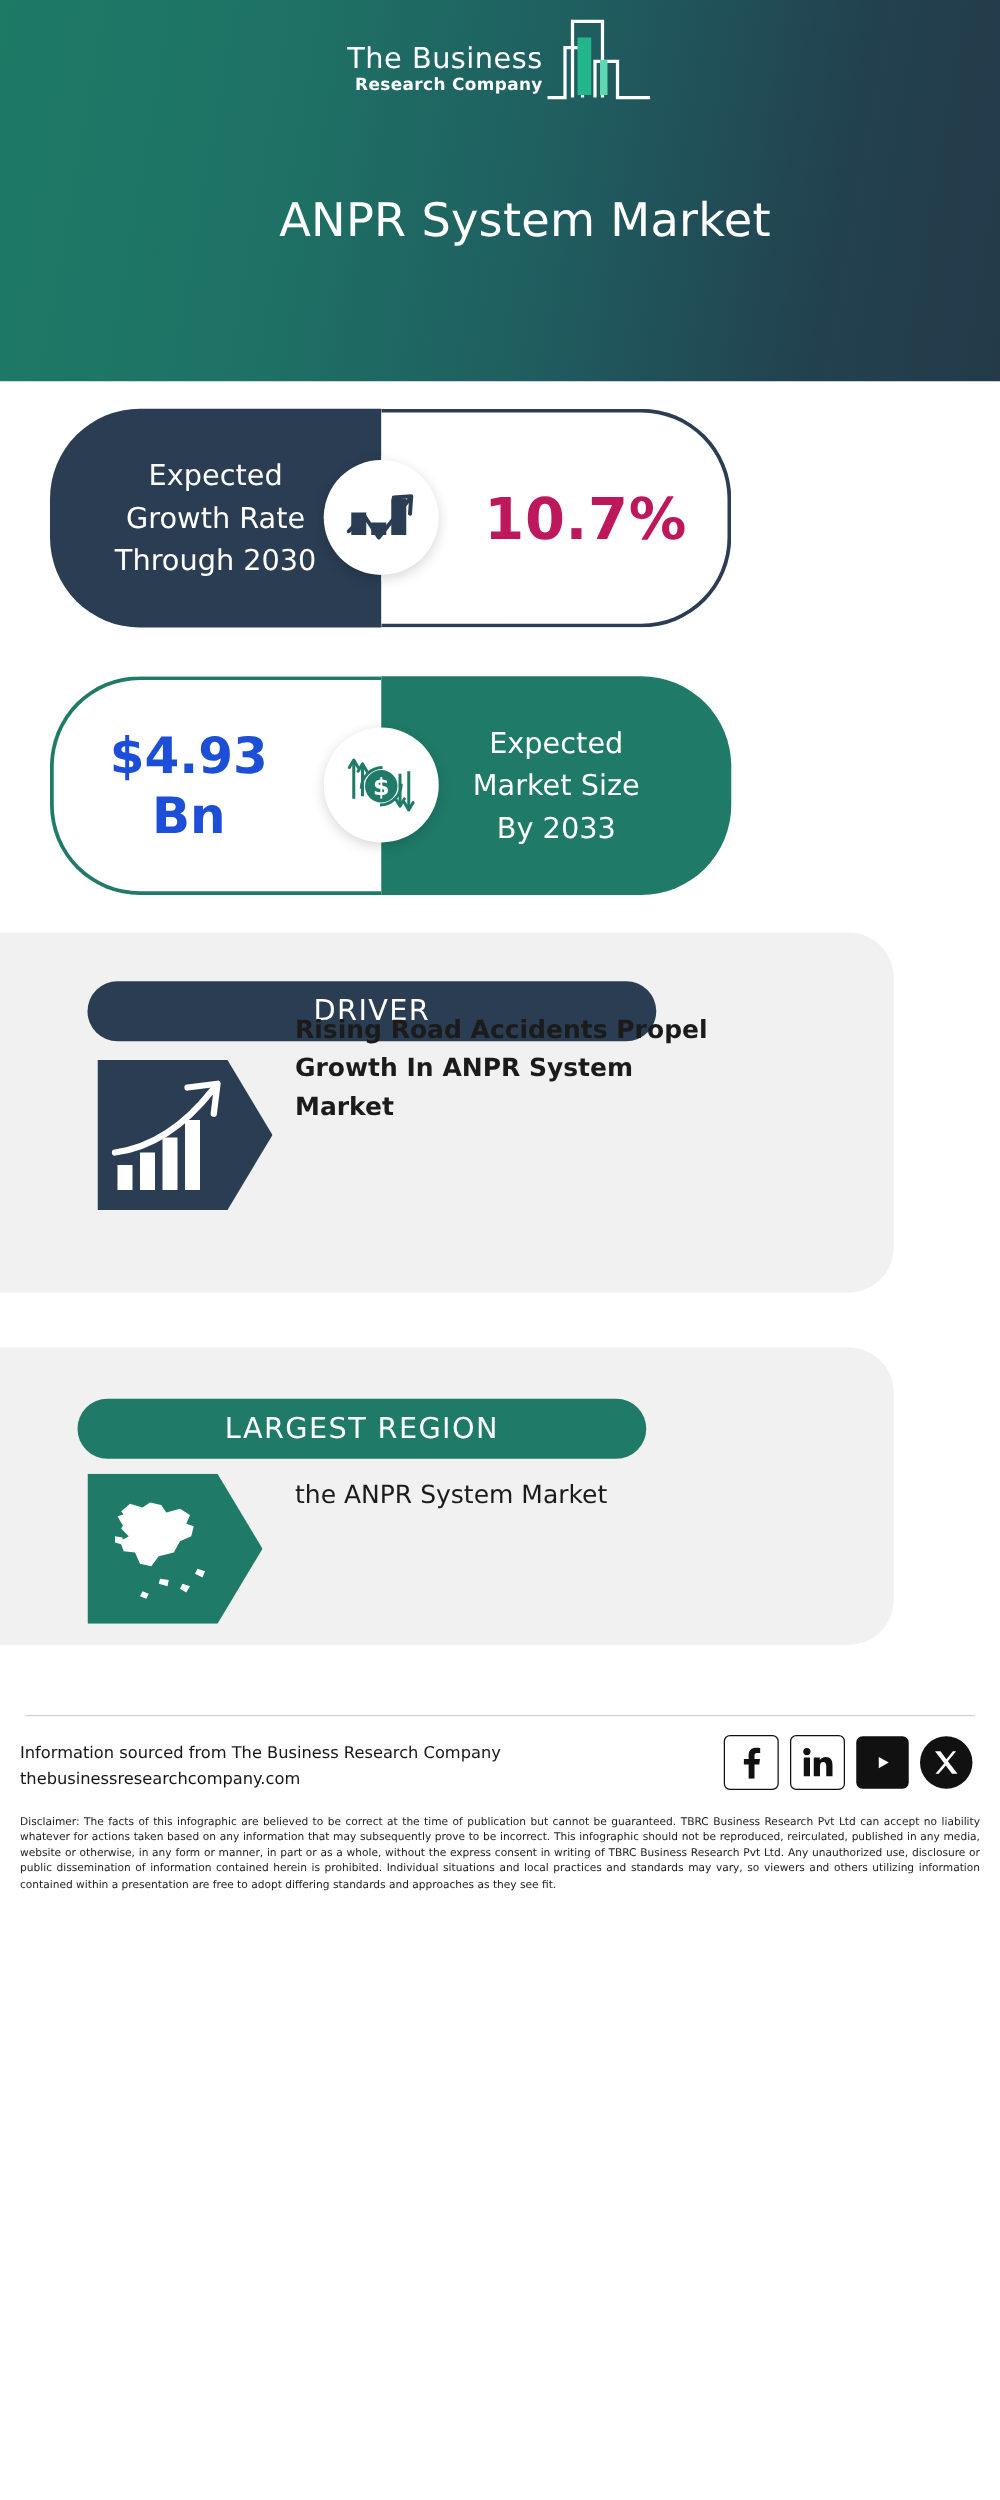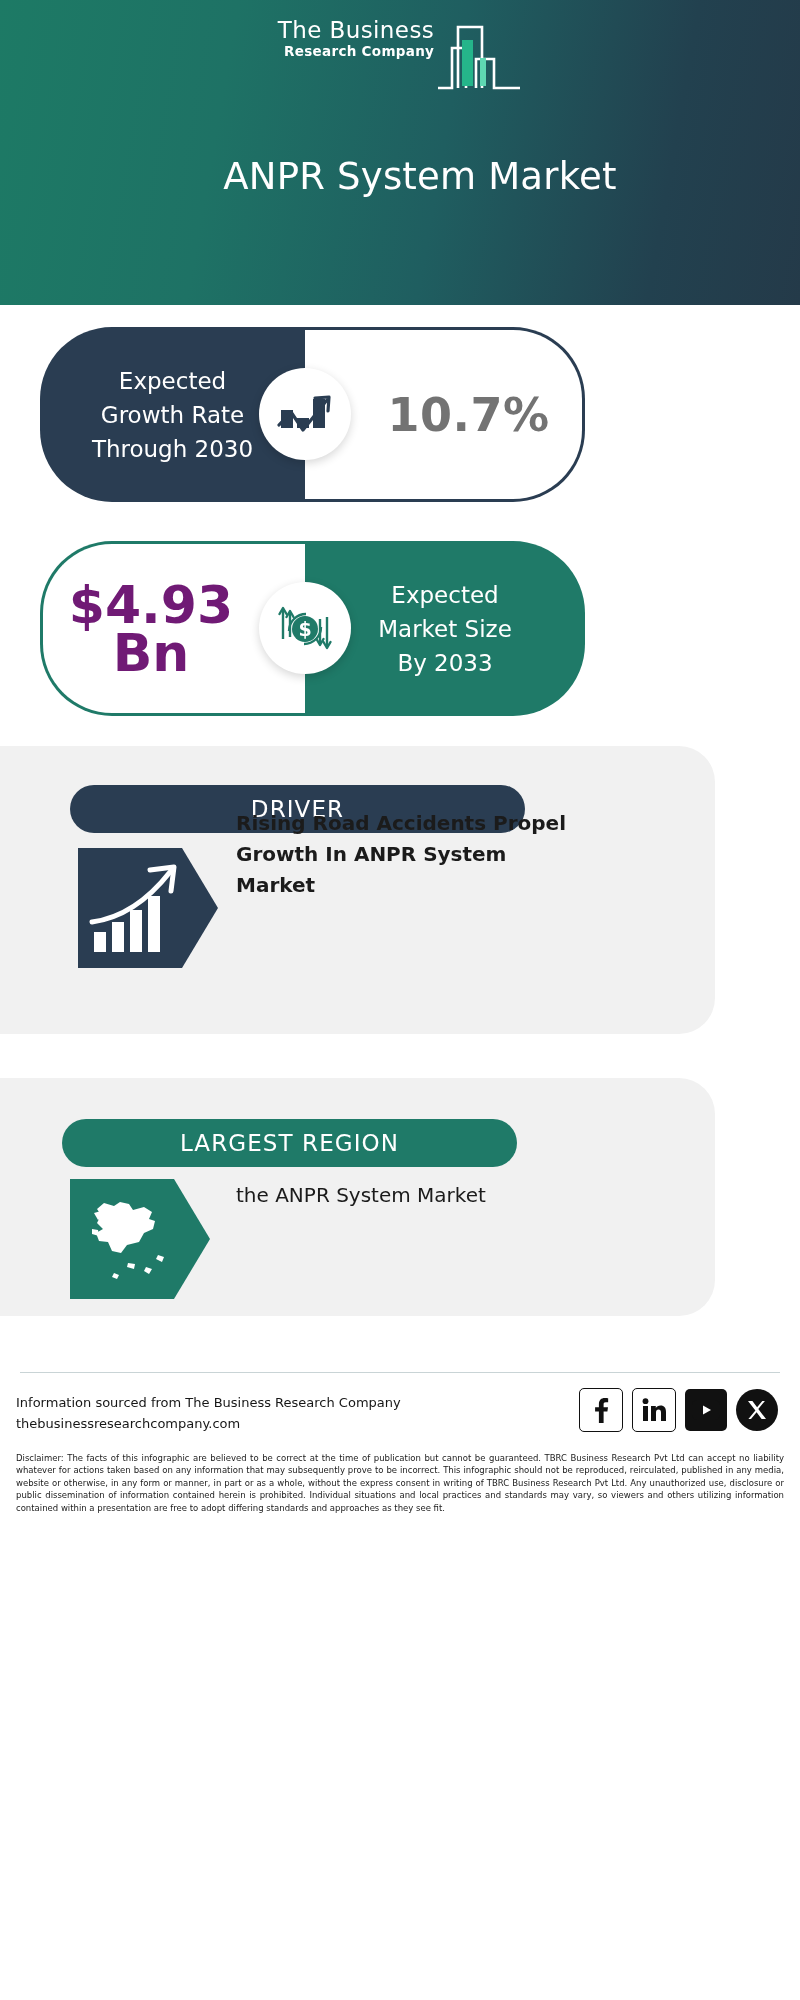--- a/index.html
+++ b/index.html
@@ -11,22 +11,22 @@
     overflow:hidden;
   }
   .page{position:relative;width:800px;height:2000px;background:#fff;}
 
   
   .header{
     position:absolute;left:0;top:0;width:800px;height:305px;
     background:linear-gradient(100deg,#1d7a65 0%,#1e7265 28%,#1f5e60 55%,#22414f 82%,#243a49 100%);
   }
   .logo-wrap{
-    position:absolute;left:0;top:18px;width:800px;
-    display:flex;align-items:flex-start;justify-content:center;gap:0px;
+    position:absolute;left:0;top:8px;width:800px;
+    display:flex;align-items:flex-end;justify-content:center;gap:0px;
   }
   .logo-text{display:flex;flex-direction:column;align-items:flex-end;padding-bottom:4px;}
   .logo-line1{
     color:#ffffff;font-size:23px;letter-spacing:.4px;line-height:25px;
     font-family:"DejaVu Sans", sans-serif;font-weight:400;
   }
   .logo-line2{
     color:#ffffff;font-size:13.5px;letter-spacing:.3px;line-height:16px;
     font-family:"DejaVu Sans", sans-serif;font-weight:700;
   }
@@ -46,34 +46,34 @@
     display:flex;flex-direction:column;align-items:center;justify-content:center;
     color:#fff;font-size:23px;line-height:34px;font-family:"DejaVu Sans",sans-serif;
   }
   .card1 .right{
     position:absolute;left:265px;top:0;width:280px;height:175px;
     background:#ffffff;border:3px solid #2a3d52;border-left:none;
     border-radius:0 72px 72px 0;box-sizing:border-box;
     display:flex;align-items:center;justify-content:center;
   }
   .card1 .value{
-    color:#737373;font-size:46px;font-weight:bold;letter-spacing:.5px;
+    color:#be185d;font-size:46px;font-weight:bold;letter-spacing:.5px;
     font-family:"DejaVu Sans",sans-serif;padding-left:50px;
   }
 
   
   .card2{position:absolute;left:40px;top:541px;width:545px;height:175px;}
   .card2 .left{
     position:absolute;left:0;top:0;width:265px;height:175px;
     background:#ffffff;border:3px solid #1f7a68;border-right:none;
     border-radius:72px 0 0 72px;box-sizing:border-box;
     display:flex;flex-direction:column;align-items:center;justify-content:center;
   }
   .card2 .value{
-    color:#701a75;font-size:52px;font-weight:bold;line-height:48px;text-align:center;
+    color:#1d4ed8;font-size:40px;font-weight:bold;line-height:48px;text-align:center;
     font-family:"DejaVu Sans",sans-serif;padding-right:46px;
   }
   .card2 .right{
     position:absolute;left:265px;top:0;width:280px;height:175px;
     background:#1f7a68;border-radius:0 72px 72px 0;
     display:flex;flex-direction:column;align-items:center;justify-content:center;
     color:#fff;font-size:23px;line-height:34px;font-family:"DejaVu Sans",sans-serif;
   }
 
   

